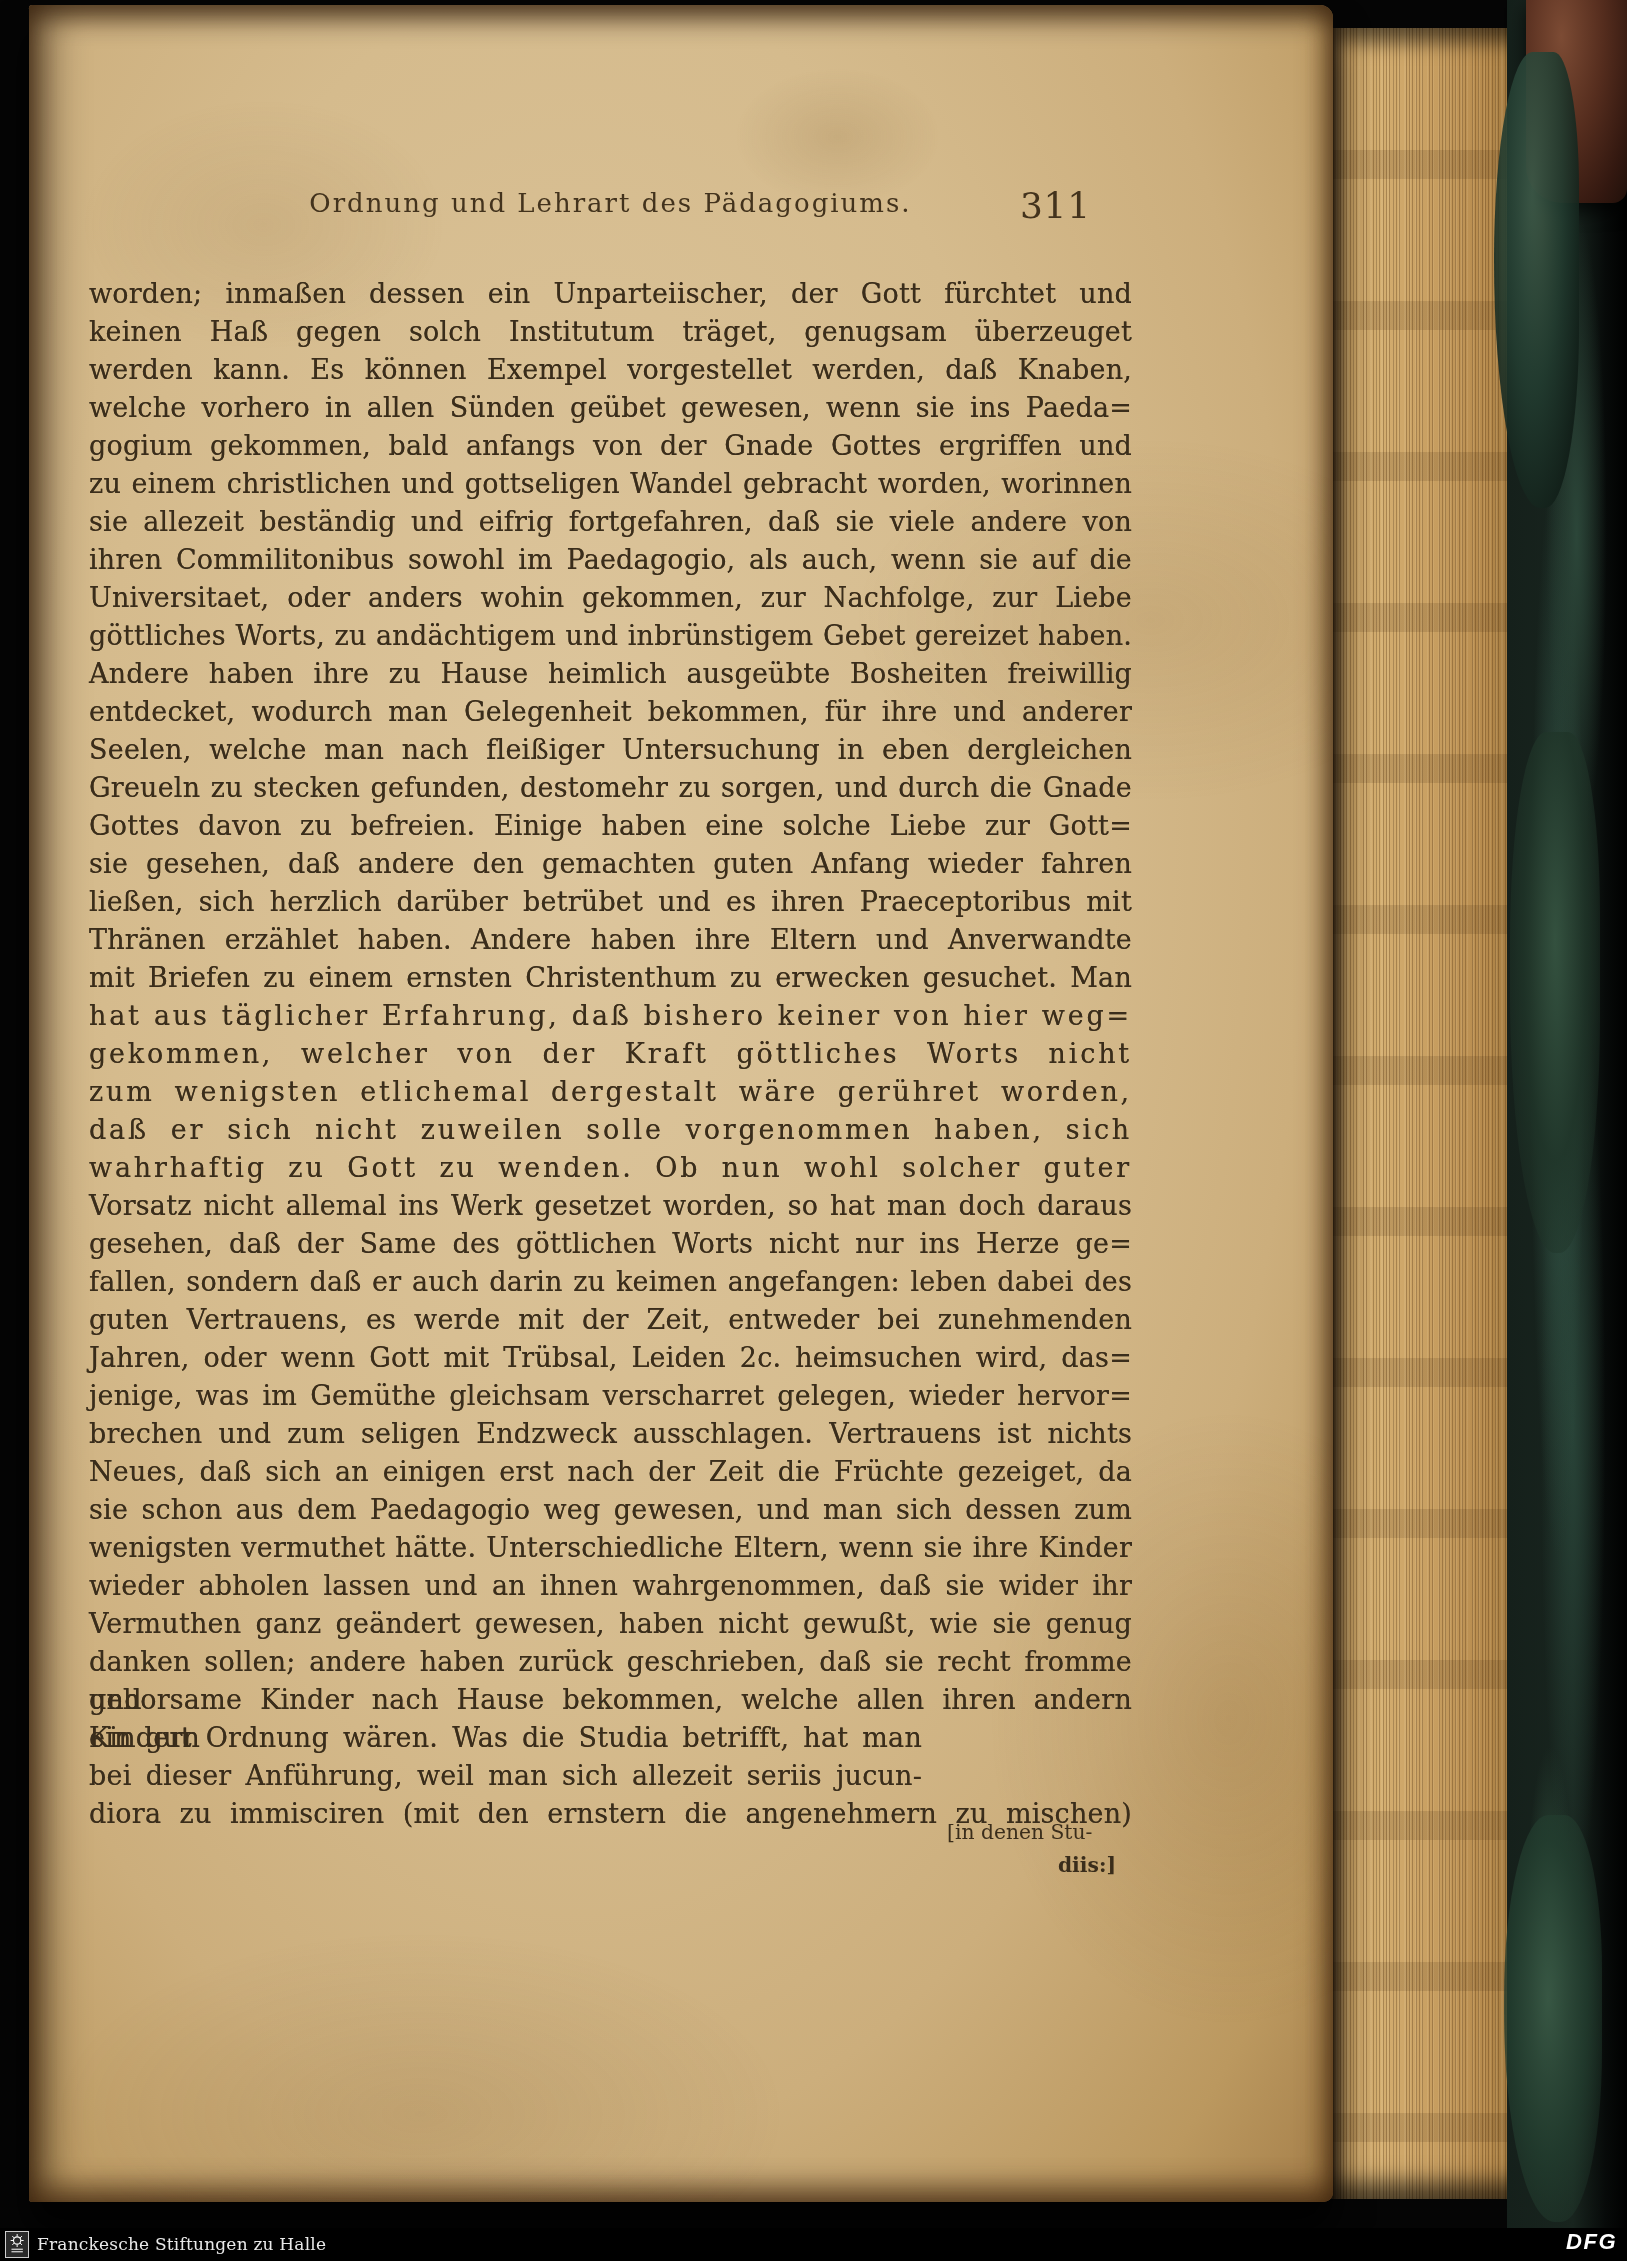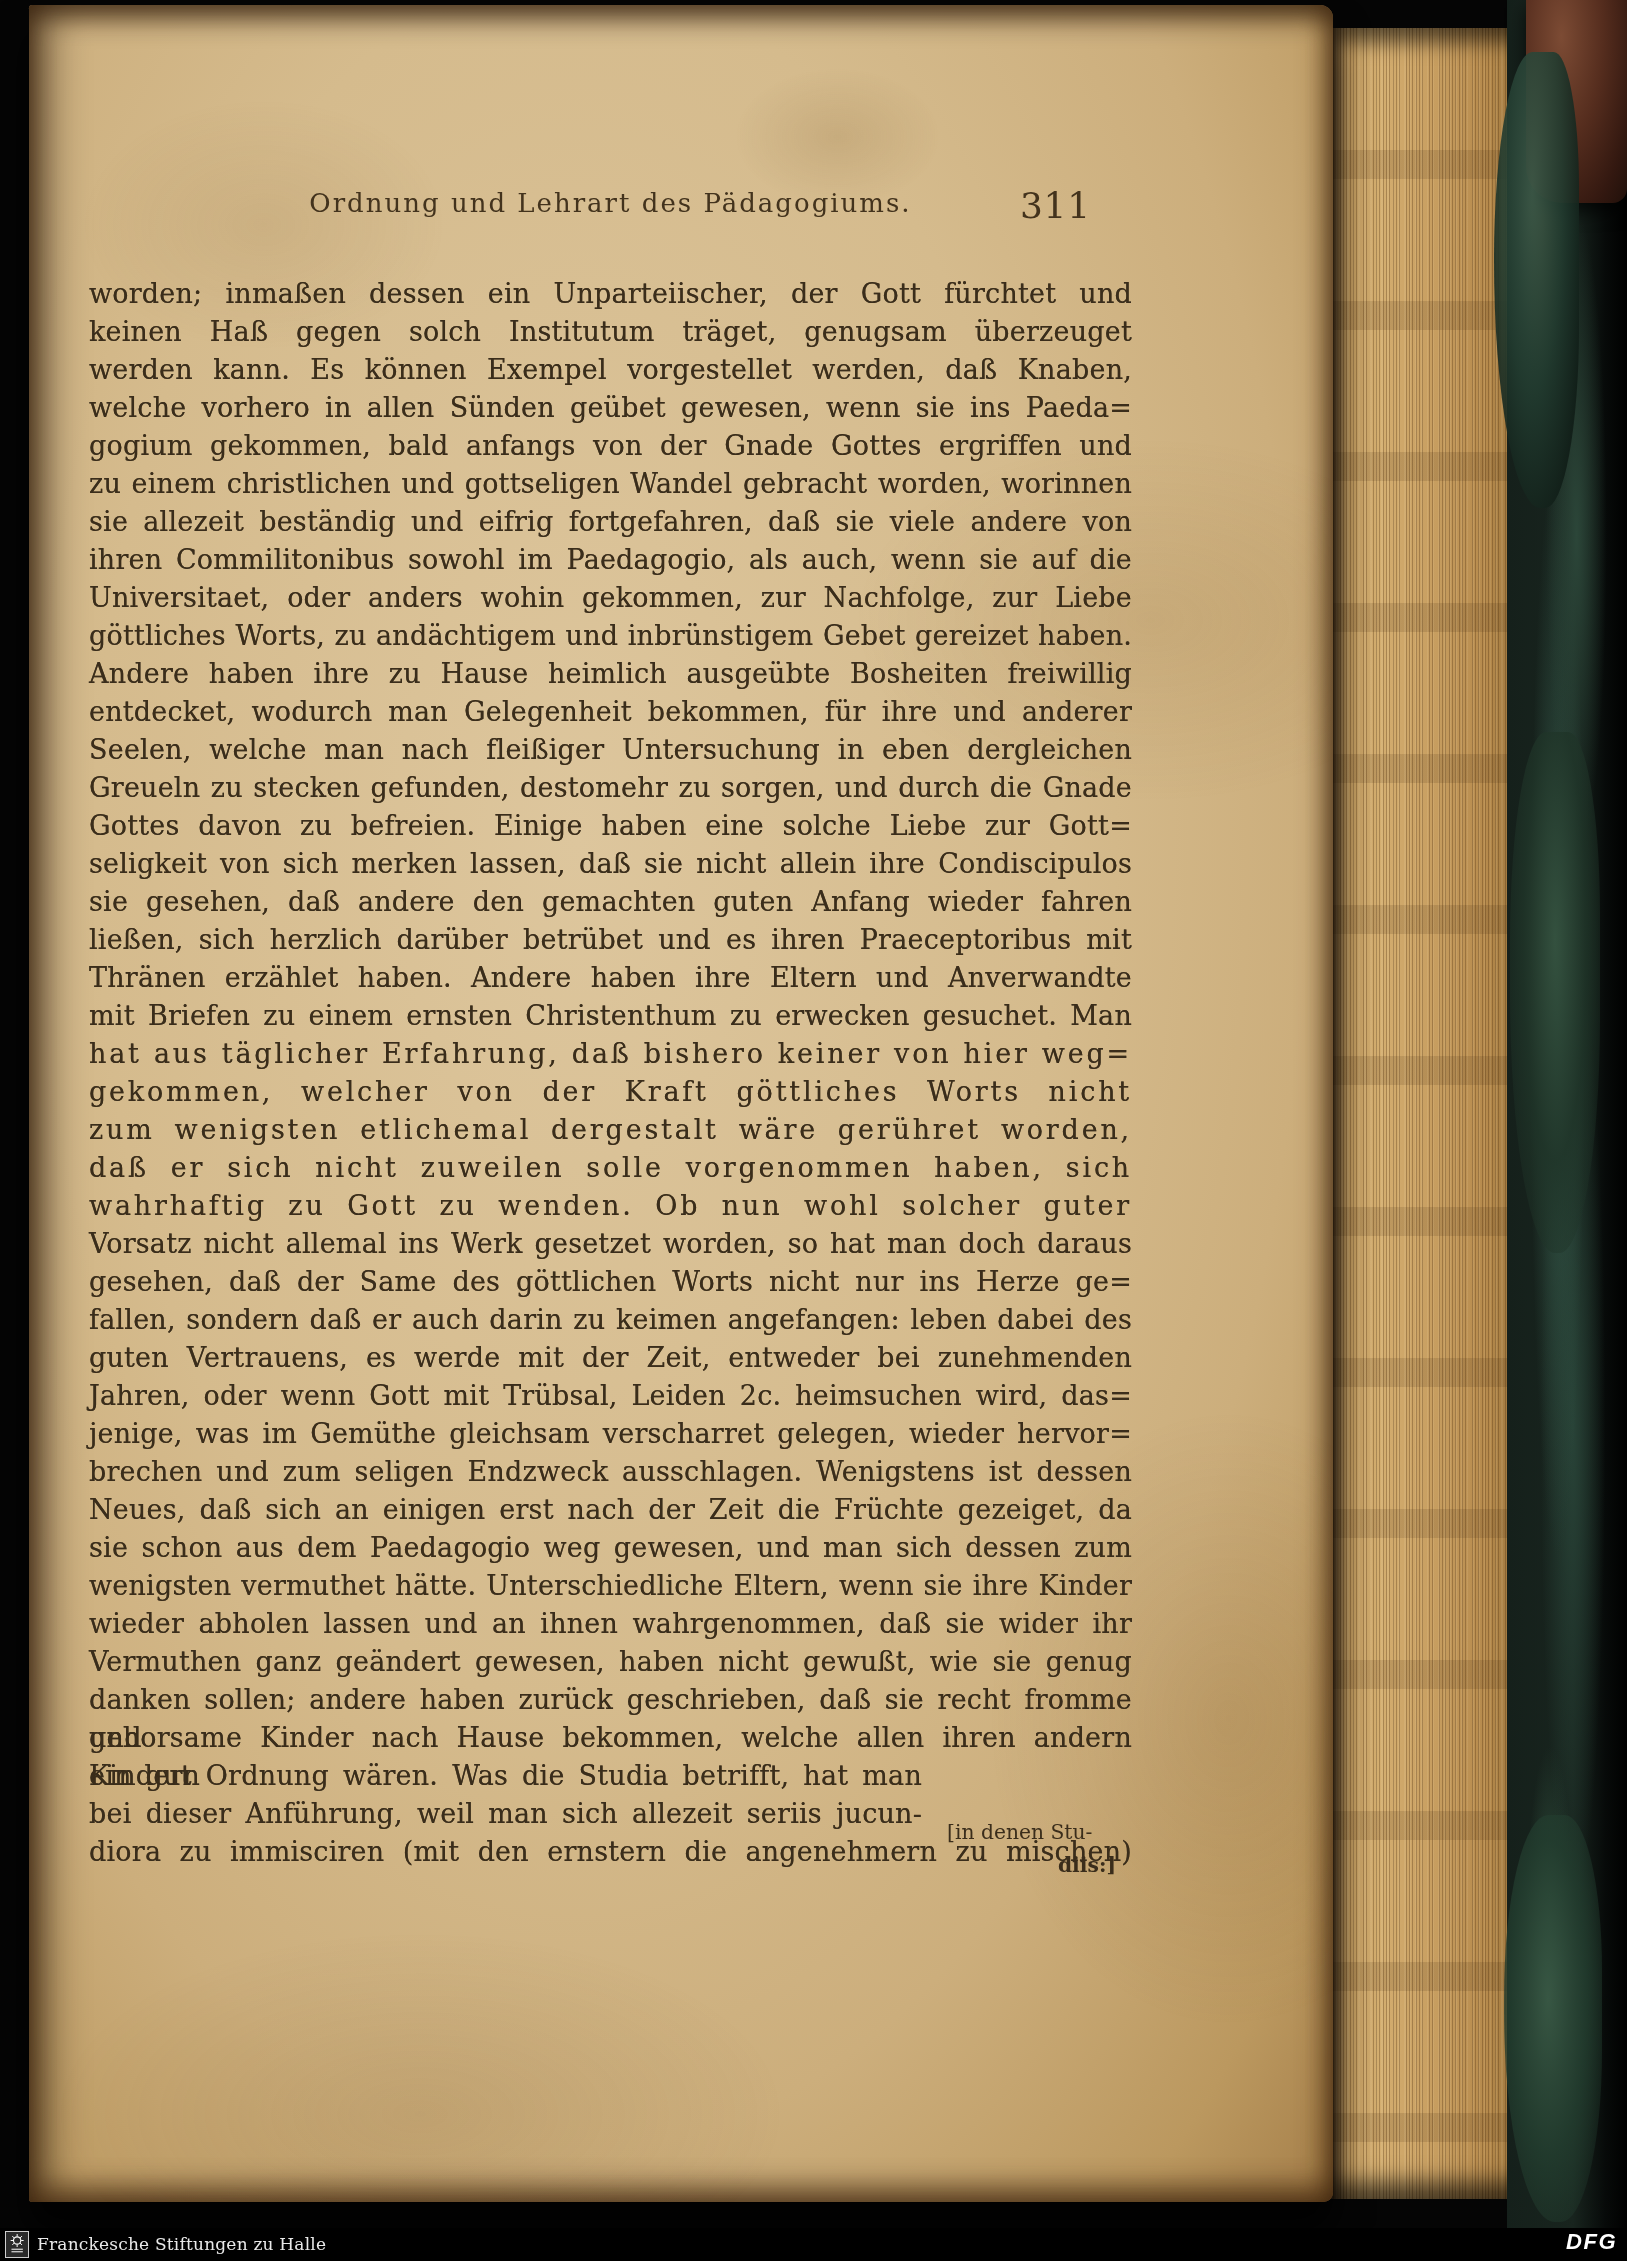--- a/index.html
+++ b/index.html
@@ -141,37 +141,36 @@
         <div class="line">zu einem christlichen und gottseligen Wandel gebracht worden, worinnen</div>
         <div class="line">sie allezeit beständig und eifrig fortgefahren, daß sie viele andere von</div>
         <div class="line">ihren Commilitonibus sowohl im Paedagogio, als auch, wenn sie auf die</div>
         <div class="line">Universitaet, oder anders wohin gekommen, zur Nachfolge, zur Liebe</div>
         <div class="line">göttliches Worts, zu andächtigem und inbrünstigem Gebet gereizet haben.</div>
         <div class="line">Andere haben ihre zu Hause heimlich ausgeübte Bosheiten freiwillig</div>
         <div class="line">entdecket, wodurch man Gelegenheit bekommen, für ihre und anderer</div>
         <div class="line">Seelen, welche man nach fleißiger Untersuchung in eben dergleichen</div>
         <div class="line">Greueln zu stecken gefunden, destomehr zu sorgen, und durch die Gnade</div>
         <div class="line">Gottes davon zu befreien. Einige haben eine solche Liebe zur Gott=</div>
-        <div class="line">seligkeit von sich merken lassen, daß sie nicht allein ihre Condiscipulos</div>
         <div class="line">sie gesehen, daß andere den gemachten guten Anfang wieder fahren</div>
         <div class="line">ließen, sich herzlich darüber betrübet und es ihren Praeceptoribus mit</div>
         <div class="line">Thränen erzählet haben. Andere haben ihre Eltern und Anverwandte</div>
         <div class="line">mit Briefen zu einem ernsten Christenthum zu erwecken gesuchet. Man</div>
         <div class="line spaced">hat aus täglicher Erfahrung, daß bishero keiner von hier weg=</div>
         <div class="line spaced">gekommen, welcher von der Kraft göttliches Worts nicht</div>
         <div class="line spaced">zum wenigsten etlichemal dergestalt wäre gerühret worden,</div>
         <div class="line spaced">daß er sich nicht zuweilen solle vorgenommen haben, sich</div>
         <div class="line spaced">wahrhaftig zu Gott zu wenden. Ob nun wohl solcher guter</div>
         <div class="line">Vorsatz nicht allemal ins Werk gesetzet worden, so hat man doch daraus</div>
         <div class="line">gesehen, daß der Same des göttlichen Worts nicht nur ins Herze ge=</div>
         <div class="line">fallen, sondern daß er auch darin zu keimen angefangen: leben dabei des</div>
         <div class="line">guten Vertrauens, es werde mit der Zeit, entweder bei zunehmenden</div>
         <div class="line">Jahren, oder wenn Gott mit Trübsal, Leiden 2c. heimsuchen wird, das=</div>
         <div class="line">jenige, was im Gemüthe gleichsam verscharret gelegen, wieder hervor=</div>
-        <div class="line">brechen und zum seligen Endzweck ausschlagen. Wenigstens ist dessen</div>
+        <div class="line">brechen und zum seligen Endzweck ausschlagen. Vertrauens ist nichts</div>
         <div class="line">Neues, daß sich an einigen erst nach der Zeit die Früchte gezeiget, da</div>
         <div class="line">sie schon aus dem Paedagogio weg gewesen, und man sich dessen zum</div>
         <div class="line">wenigsten vermuthet hätte. Unterschiedliche Eltern, wenn sie ihre Kinder</div>
         <div class="line">wieder abholen lassen und an ihnen wahrgenommen, daß sie wider ihr</div>
         <div class="line">Vermuthen ganz geändert gewesen, haben nicht gewußt, wie sie genug</div>
         <div class="line">danken sollen; andere haben zurück geschrieben, daß sie recht fromme und</div>
         <div class="line">gehorsame Kinder nach Hause bekommen, welche allen ihren andern Kindern</div>
         <div class="line short">ein gut Ordnung wären. Was die Studia betrifft, hat man</div>
         <div class="line short">bei dieser Anführung, weil man sich allezeit seriis jucun-</div>
         <div class="line">diora zu immisciren (mit den ernstern die angenehmern zu mischen)</div>

